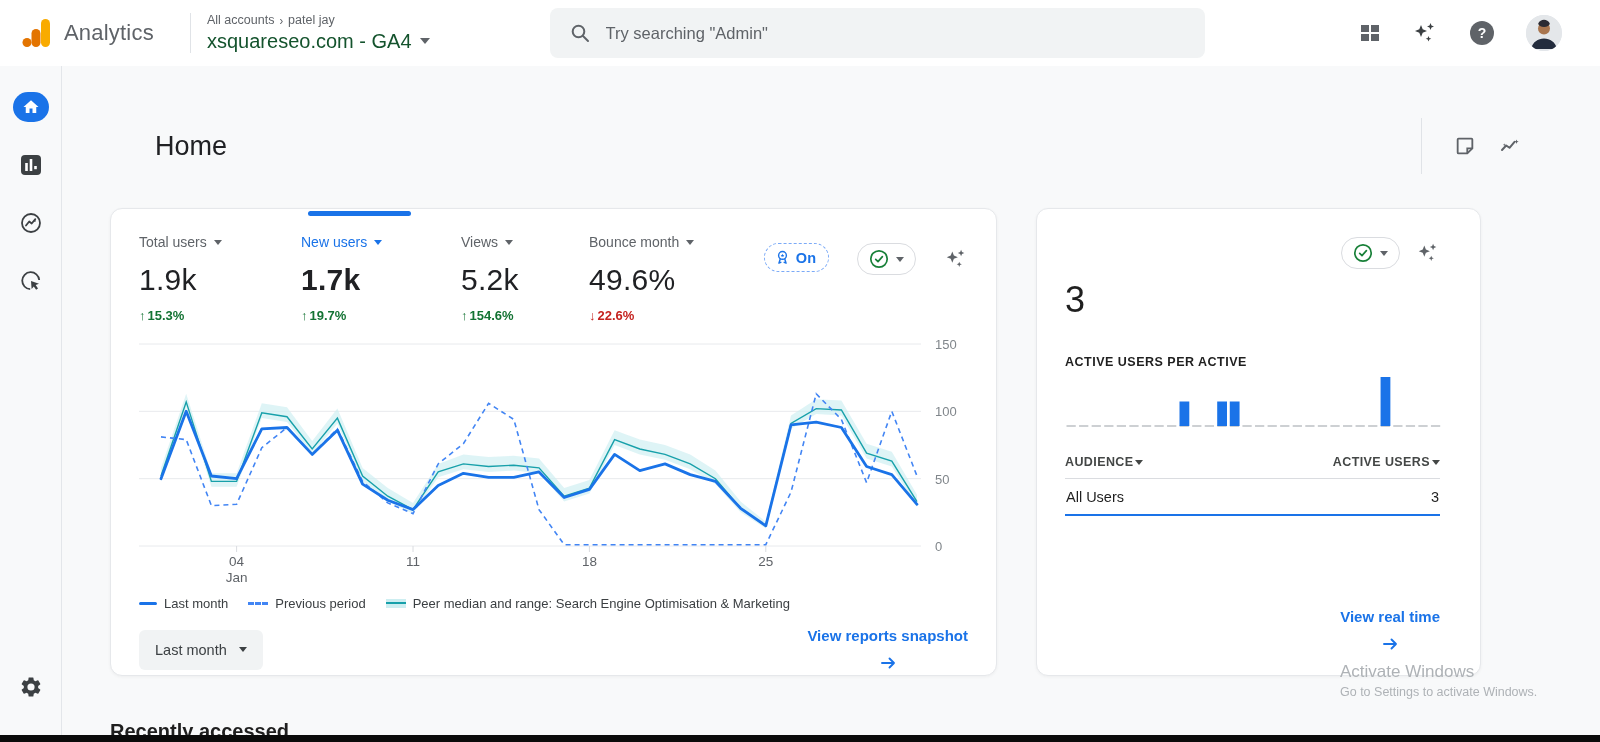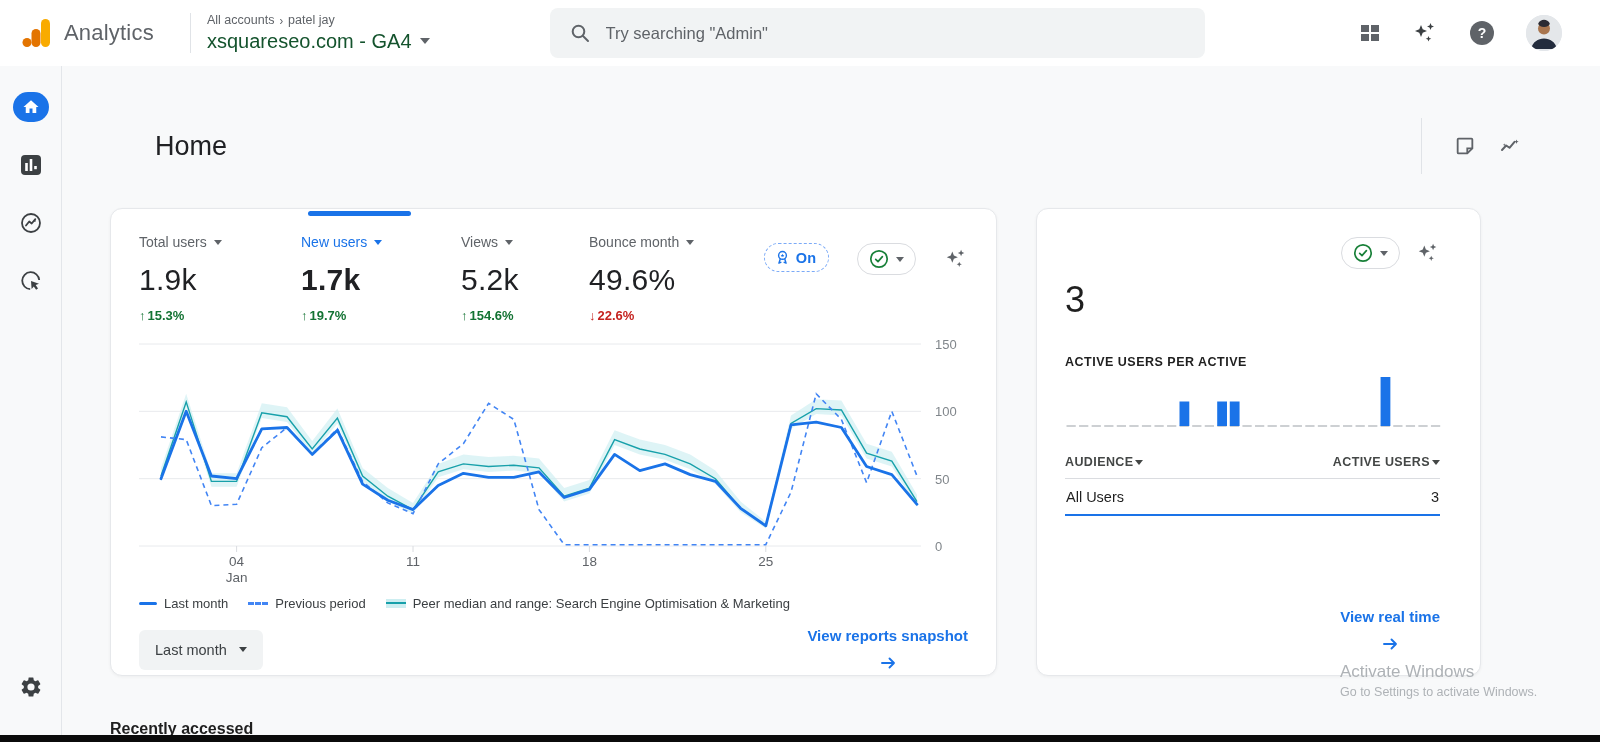--- a/index.html
+++ b/index.html
@@ -81,21 +81,21 @@
   .rt-value { font-size:36px; color:#1f1f1f; margin-top:10px; }
   .rt-sub { font-size:12.5px; font-weight:700; letter-spacing:.5px; color:#1f1f1f; margin-top:34px; }
   .rt-bars { margin-top:6px; height:58px; }
   .rt-table-head { display:flex; justify-content:space-between; margin-top:22px; font-size:12.5px; font-weight:700; letter-spacing:.4px; color:#444746; }
   .rt-col { display:flex; align-items:center; gap:2px; cursor:pointer; }
   .rt-div { border-bottom:1px solid #dadce0; margin-top:9px; }
   .rt-row { display:flex; justify-content:space-between; padding:10px 1px 9px; font-size:14.5px; color:#1f1f1f; }
   .rt-underline { height:2px; background:#1a73e8; }
   .rt-foot { position:absolute; right:40px; bottom:22px; }
 
-  .recently { font-size:16px; font-weight:700; color:#1f1f1f; margin-top:44px; }
+  .recently { font-size:20px; font-weight:700; color:#1f1f1f; margin-top:44px; }
 
   .watermark { position:absolute; left:1278px; top:595px; color:#aeb2b6; line-height:1.25; z-index:5; }
   .watermark .l1 { font-size:17px; }
   .watermark .l2 { font-size:12.5px; margin-top:3px; }
 
   .task-strip { position:absolute; left:0; bottom:0; width:1600px; height:7px; background:#0b0b0b; z-index:50; }
 
   svg { display:block; }
 </style>
 </head>

